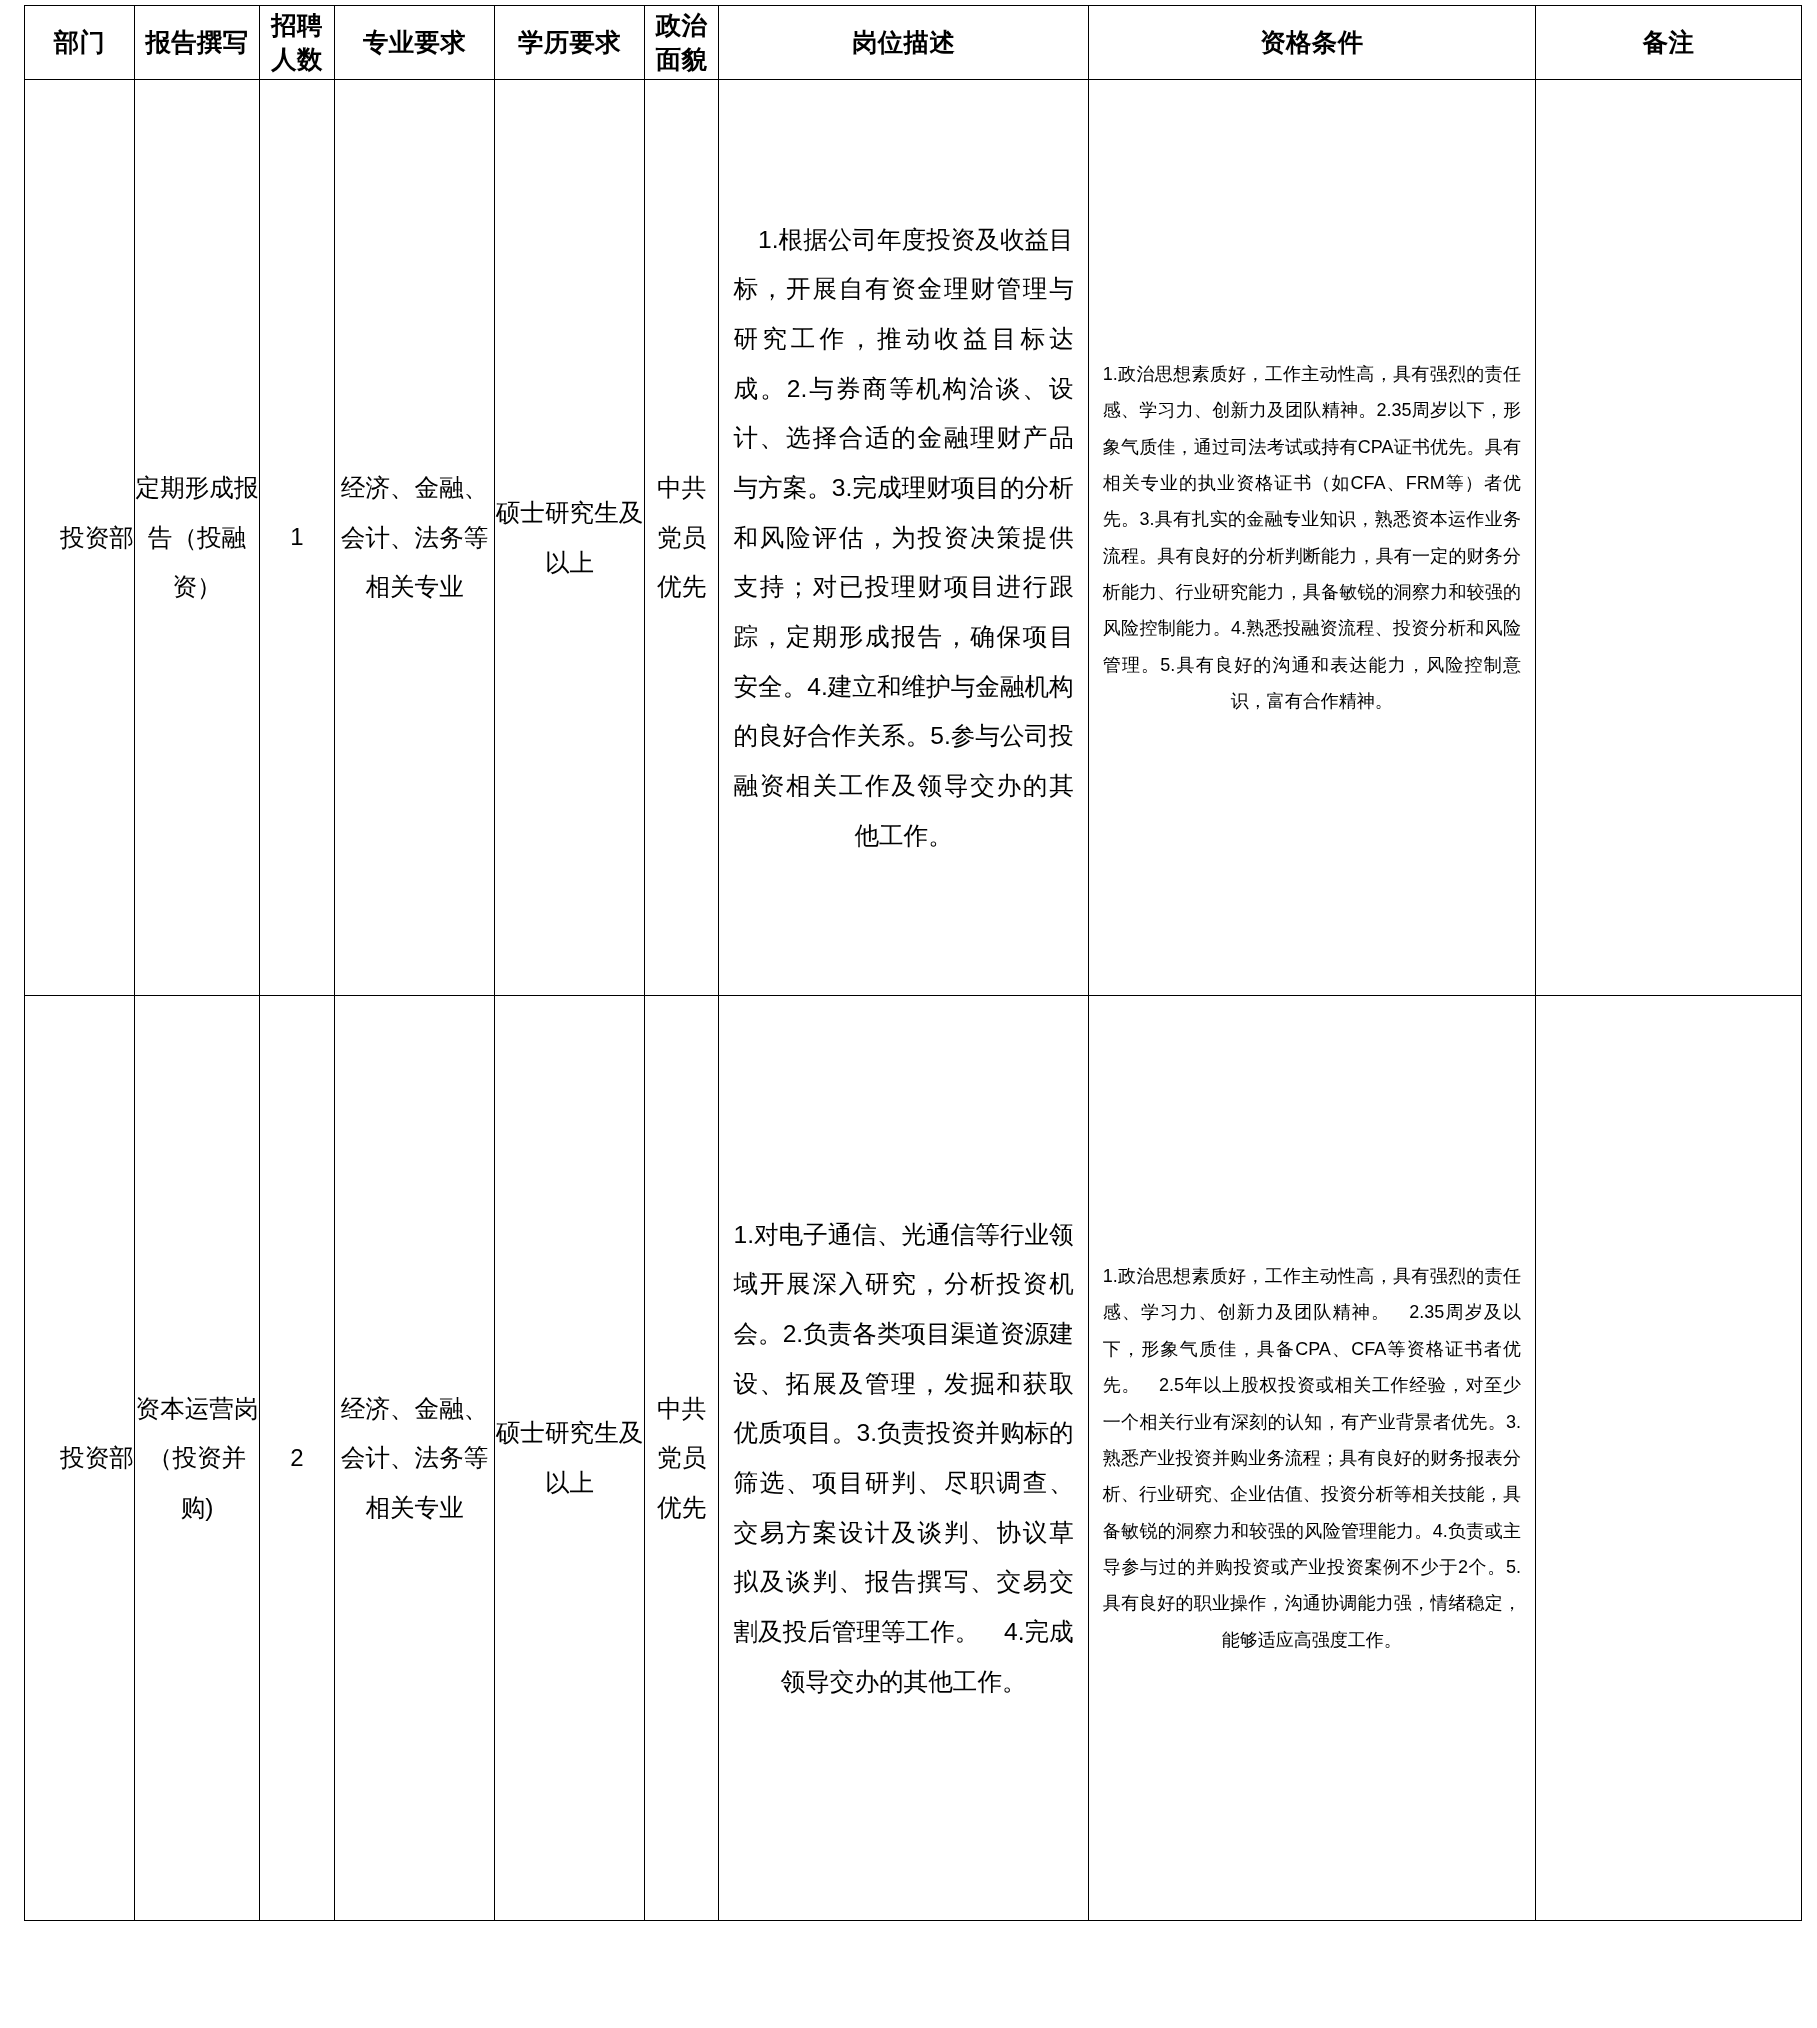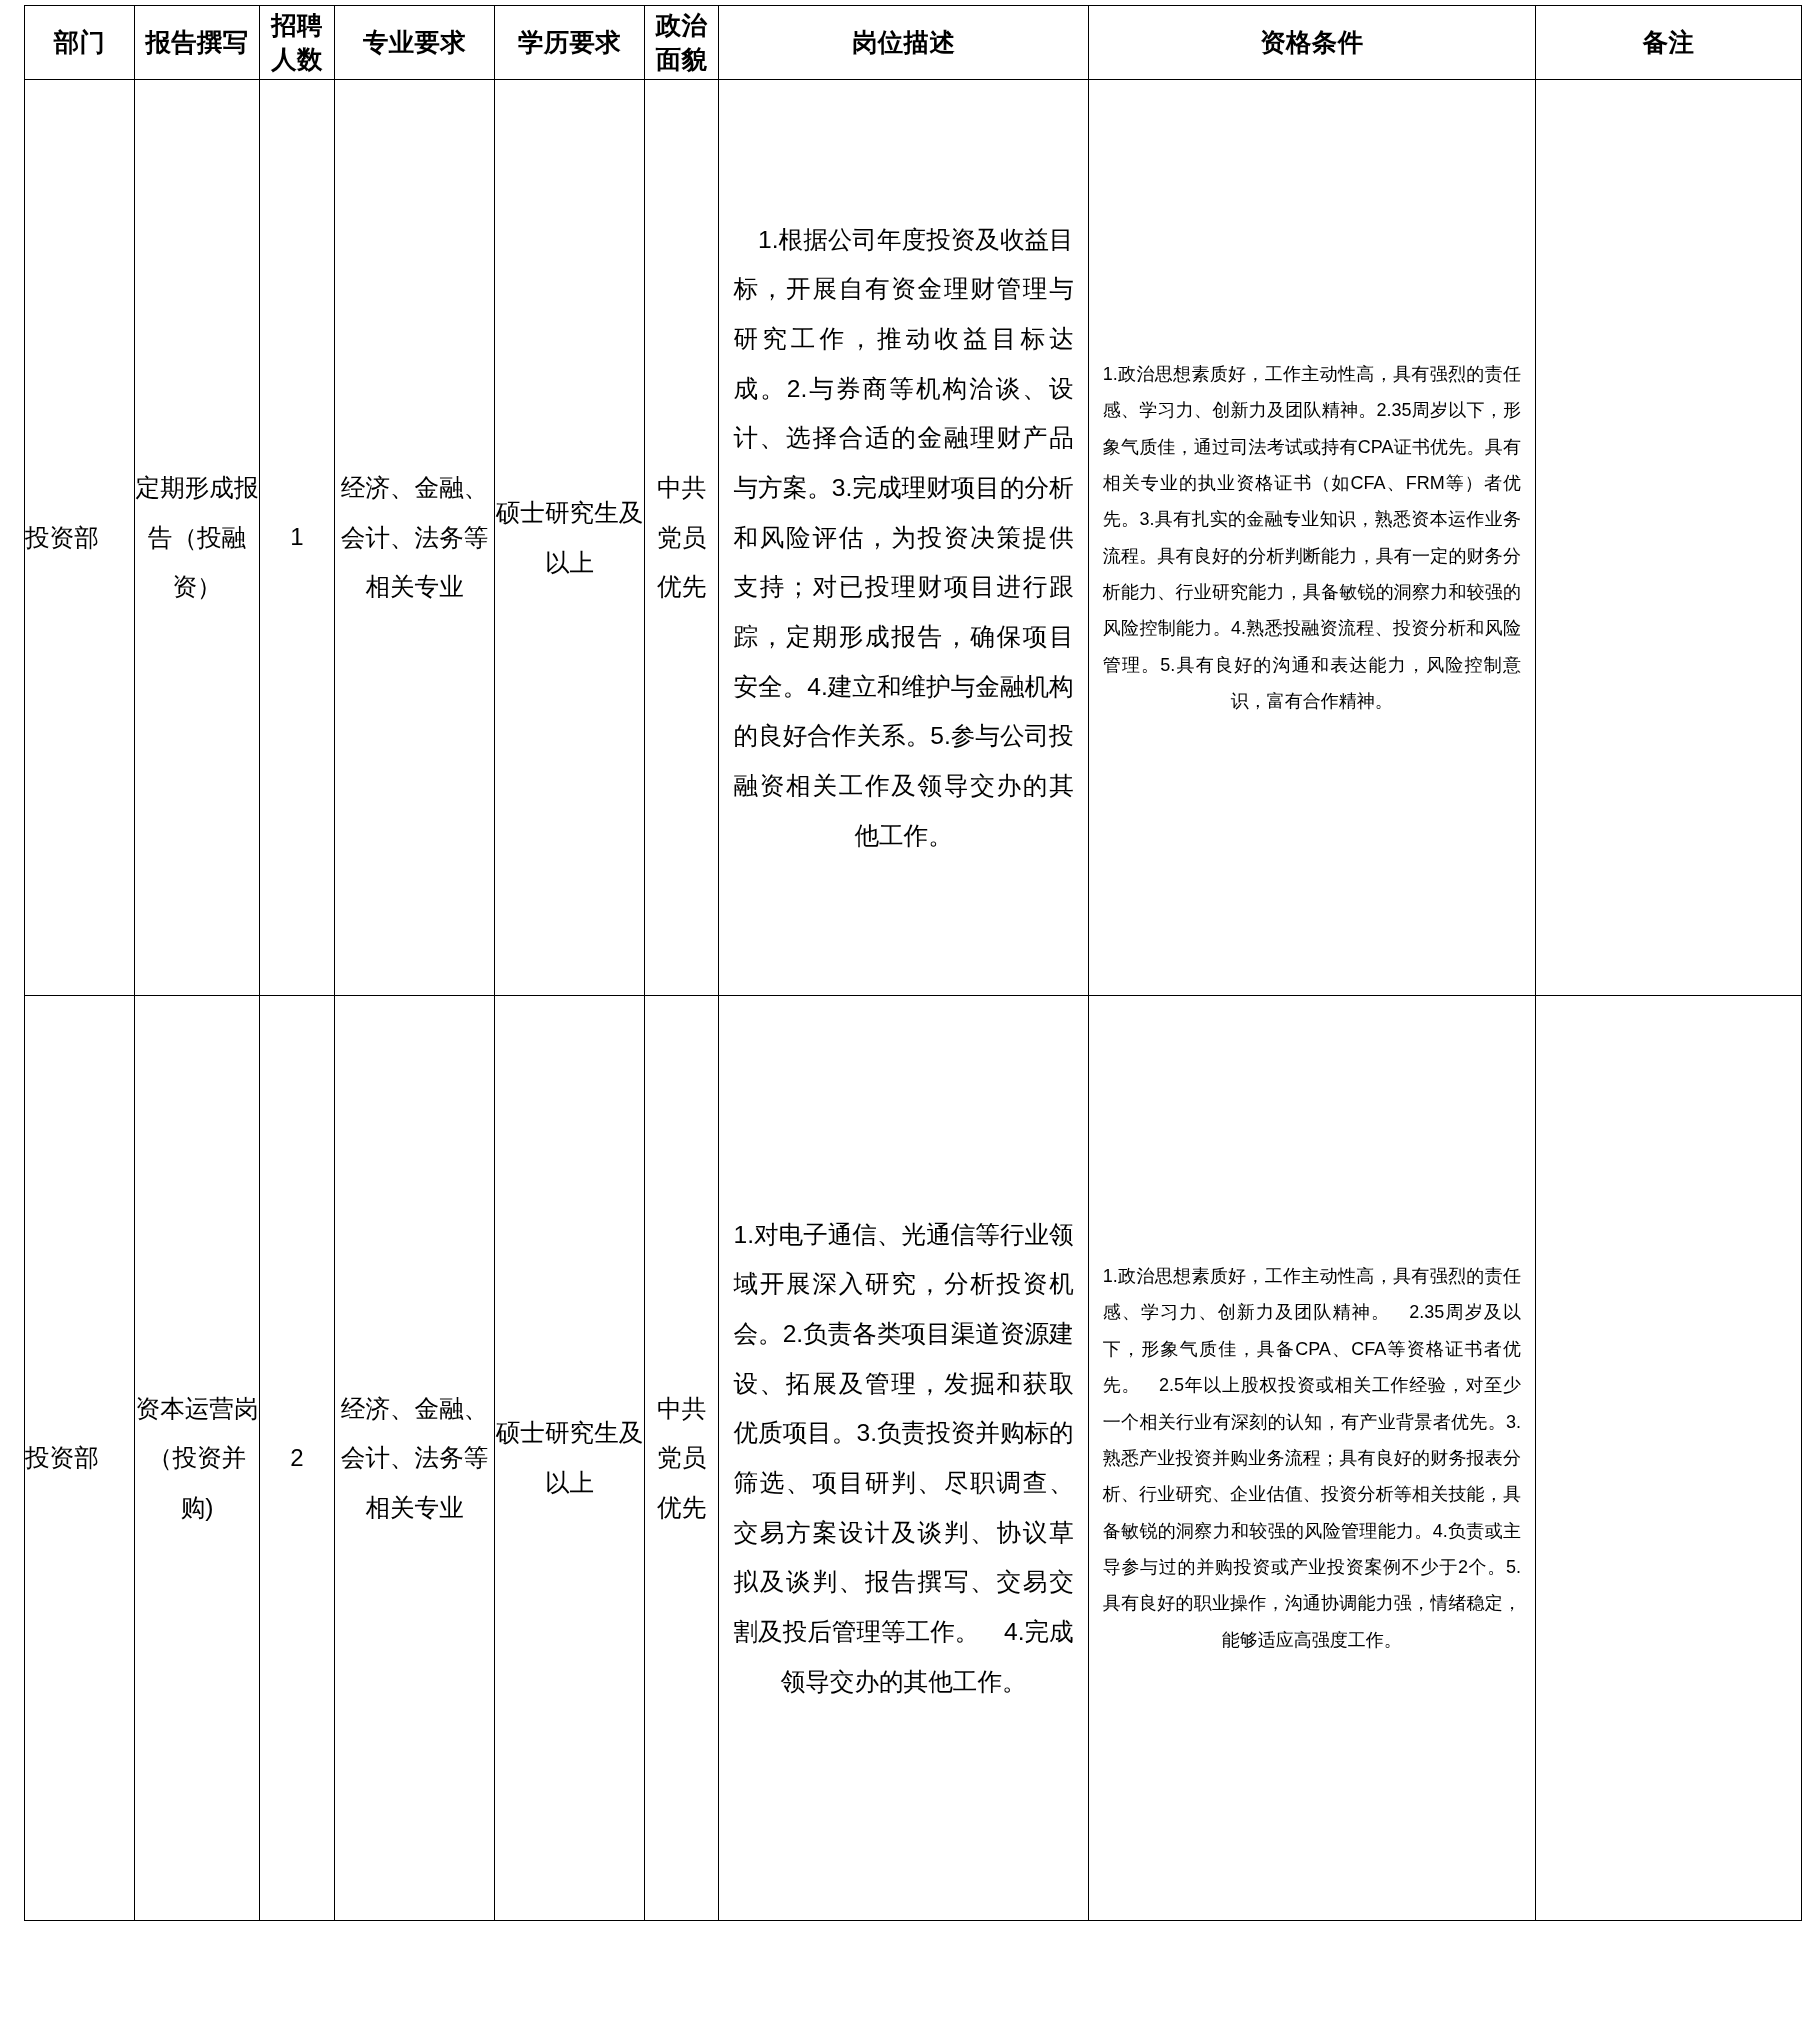--- a/index.html
+++ b/index.html
@@ -57,21 +57,21 @@
     font-size: 24.6px;
     line-height: 2.02;
     padding: 8.5px 6.8px;
   }
 
   td.c-short {
     text-align: center;
   }
   td.c-short .cell-text {
     display: block;
-    text-align: left;
+    text-align: right;
   }
 
   td.c-num {
     text-align: center;
     font-size: 24px;
   }
 
   
   td.c-wrapcenter {
     text-align: center;

